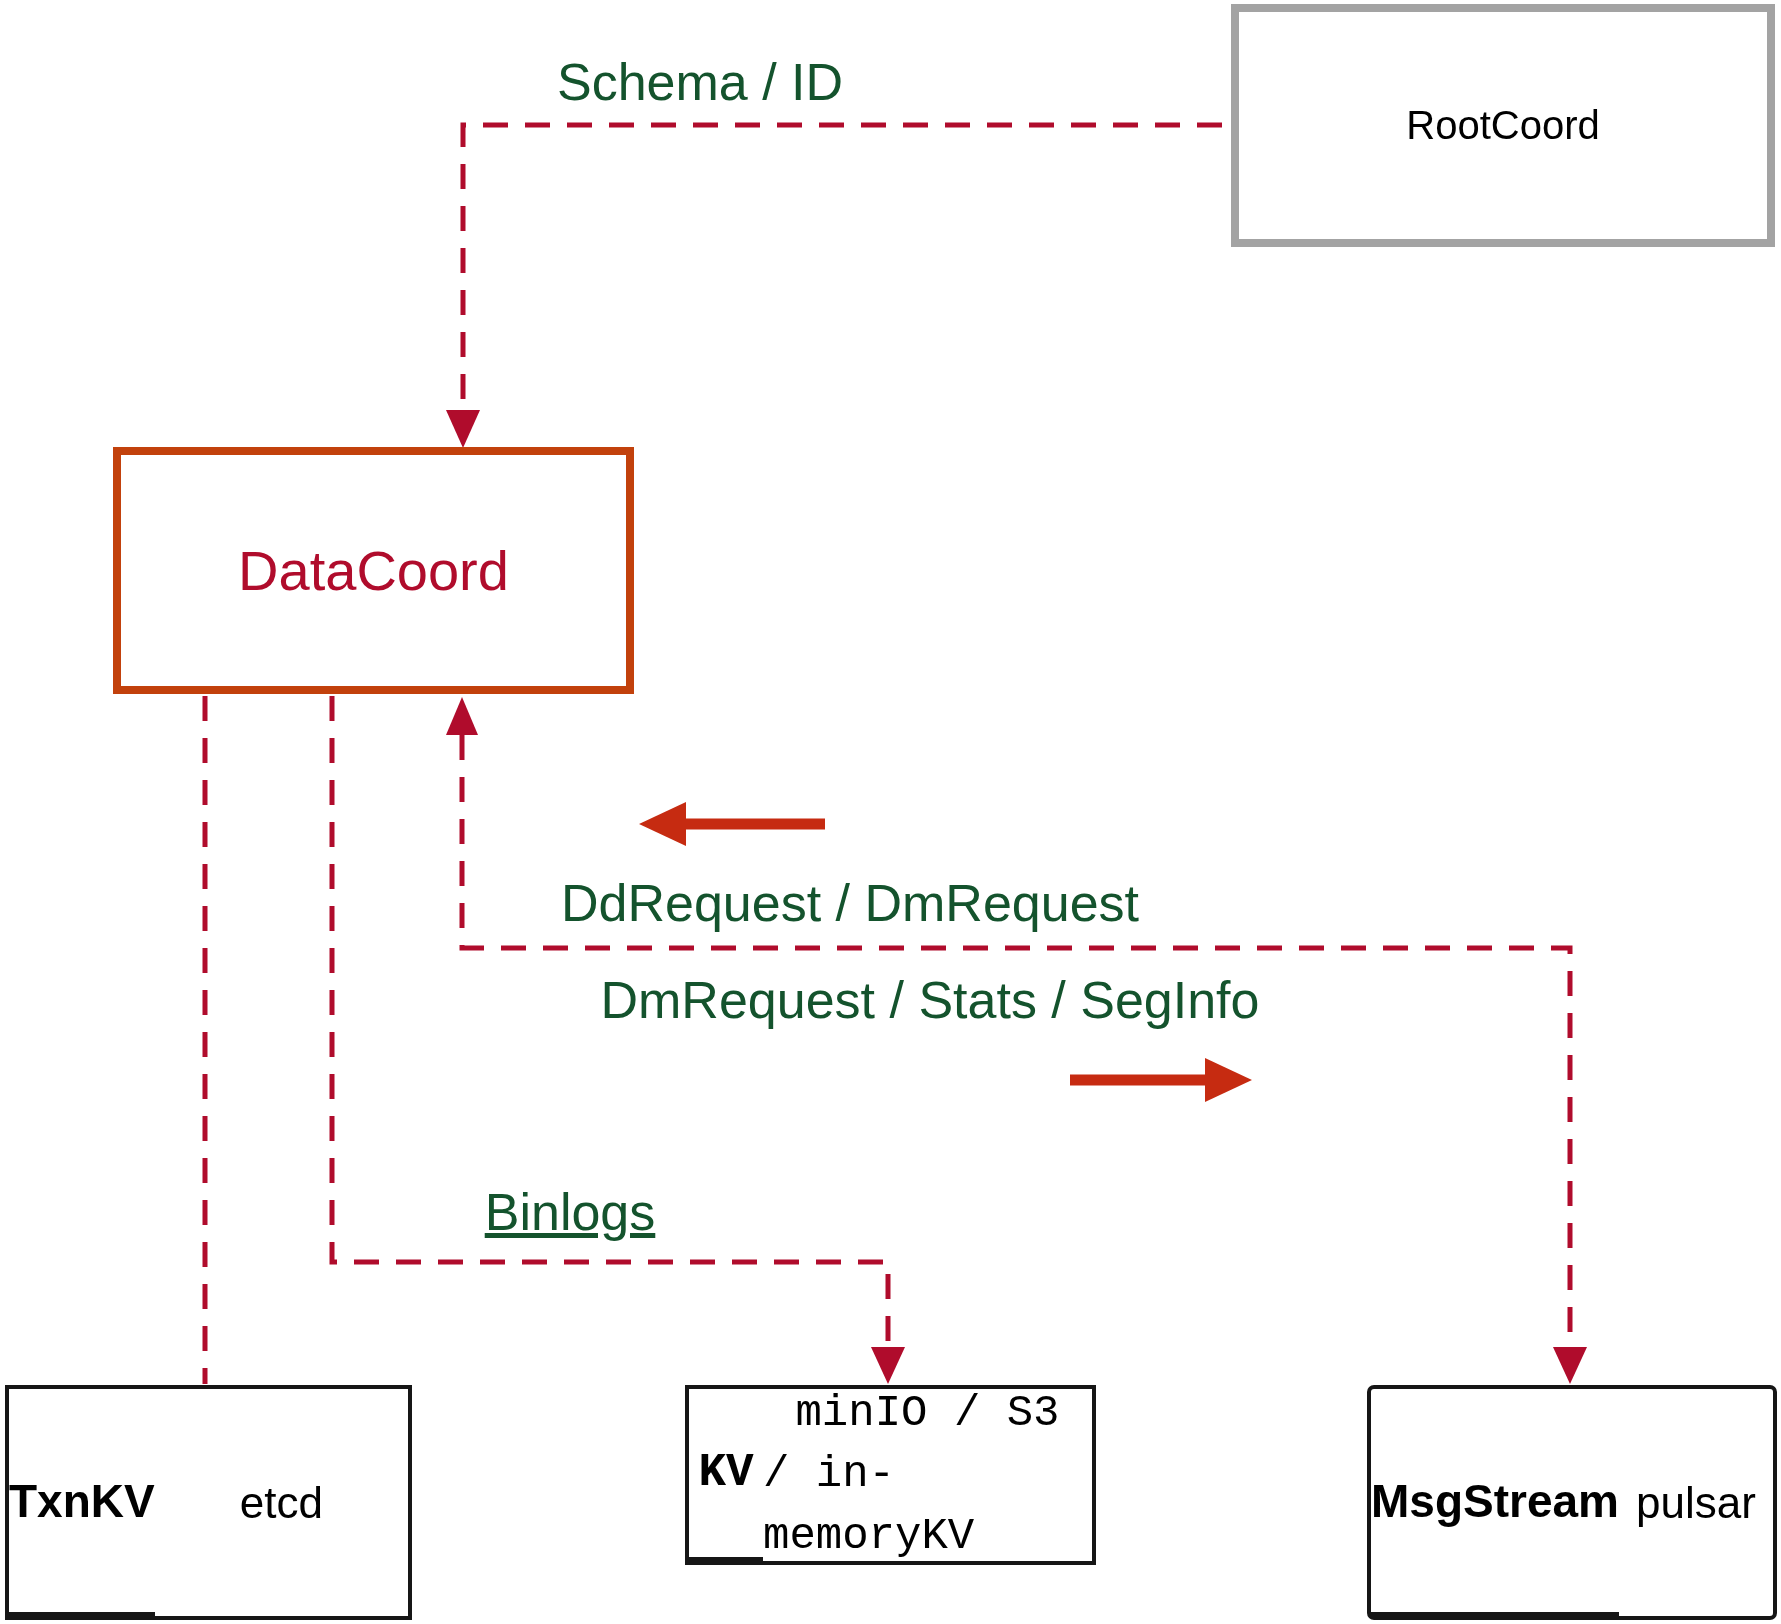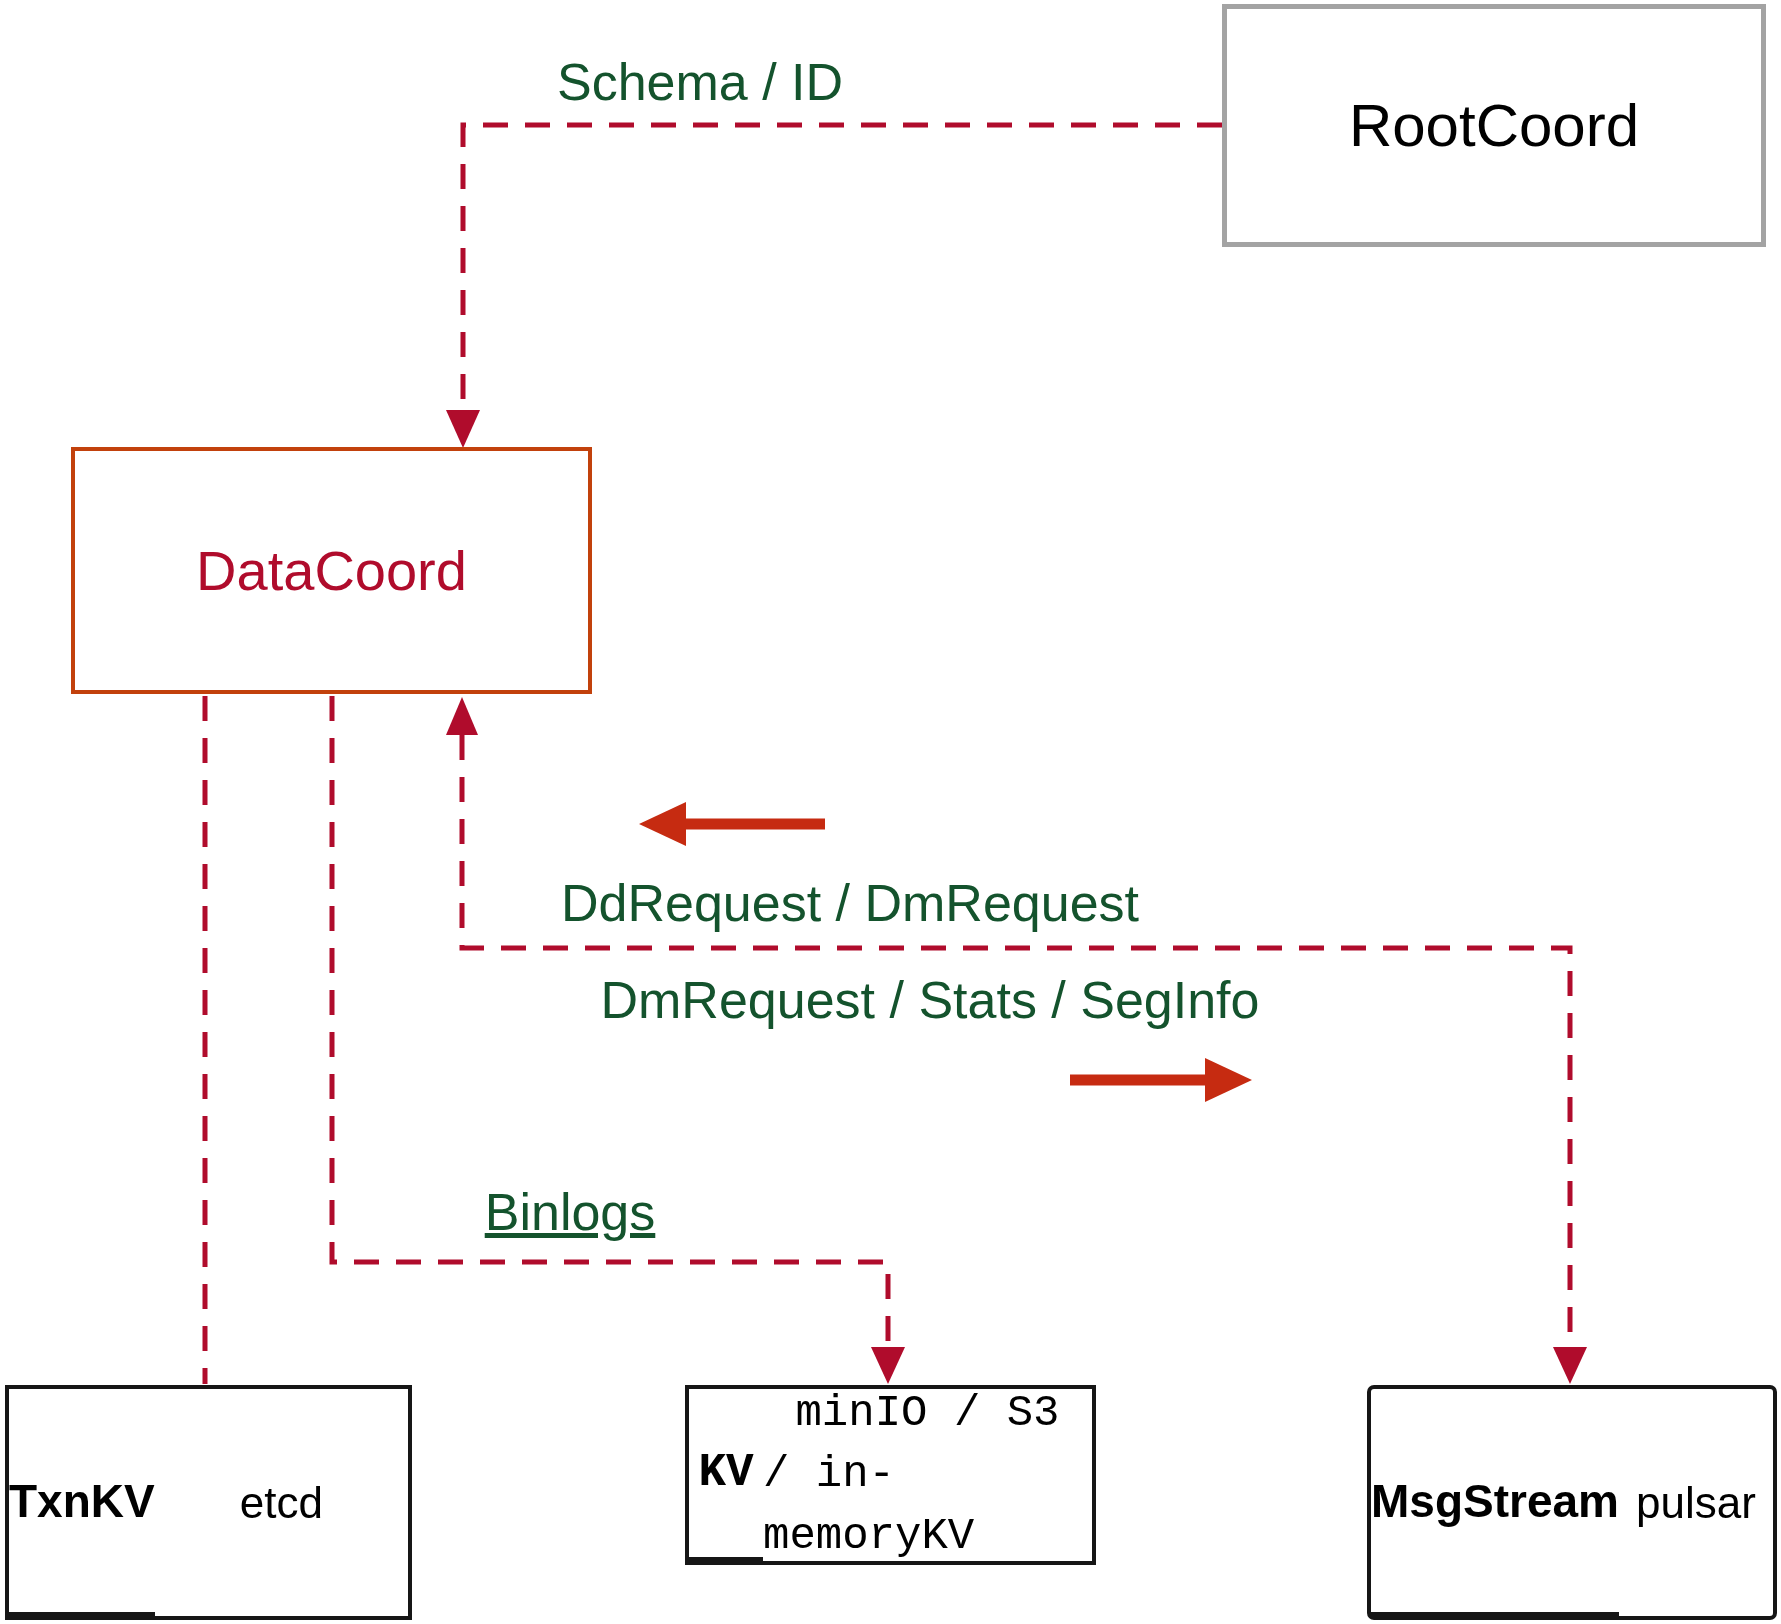--- a/index.html
+++ b/index.html
@@ -23,28 +23,30 @@
   }
   .node {
     position: absolute;
     box-sizing: border-box;
     background: #ffffff;
     display: flex;
     align-items: center;
     justify-content: center;
   }
   .node-plain {
-    border: 5px solid #a3a3a3;
+    border: 8px solid #a3a3a3;
     color: #000000;
-    font-size: 60px;
+    font-size: 40px;
+    margin-left: 9px;
   }
   .node-accent {
-    border: 4px solid #c2410c;
+    border: 8px solid #c2410c;
     color: #b00c2c;
     font-size: 56px;
+    margin-left: 42px;
   }
   .node-table {
     border: 4px solid #161616;
     display: flex;
     flex-direction: row;
     align-items: stretch;
     justify-content: flex-start;
   }
   .node-table .hdr {
     flex: 0 0 74px;

